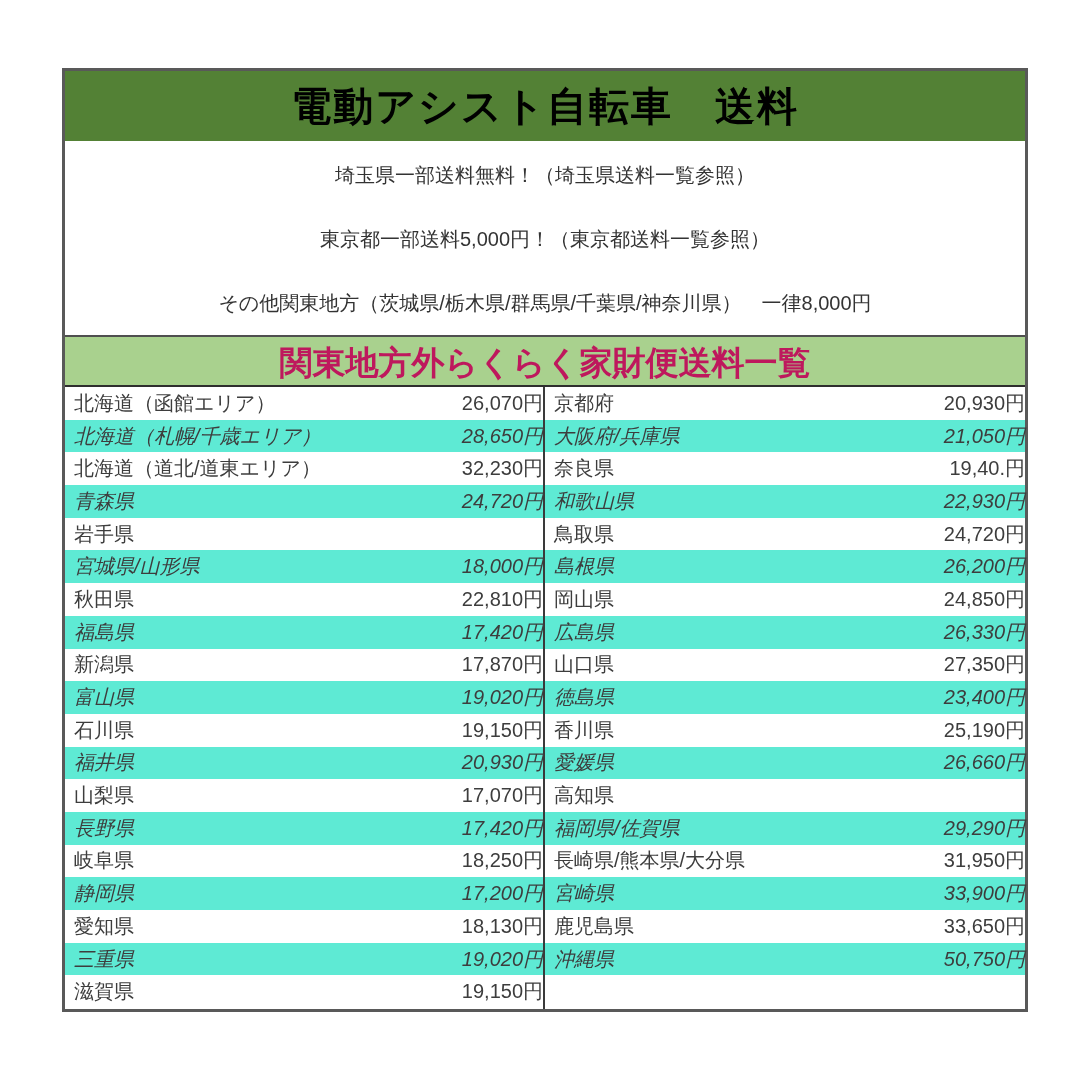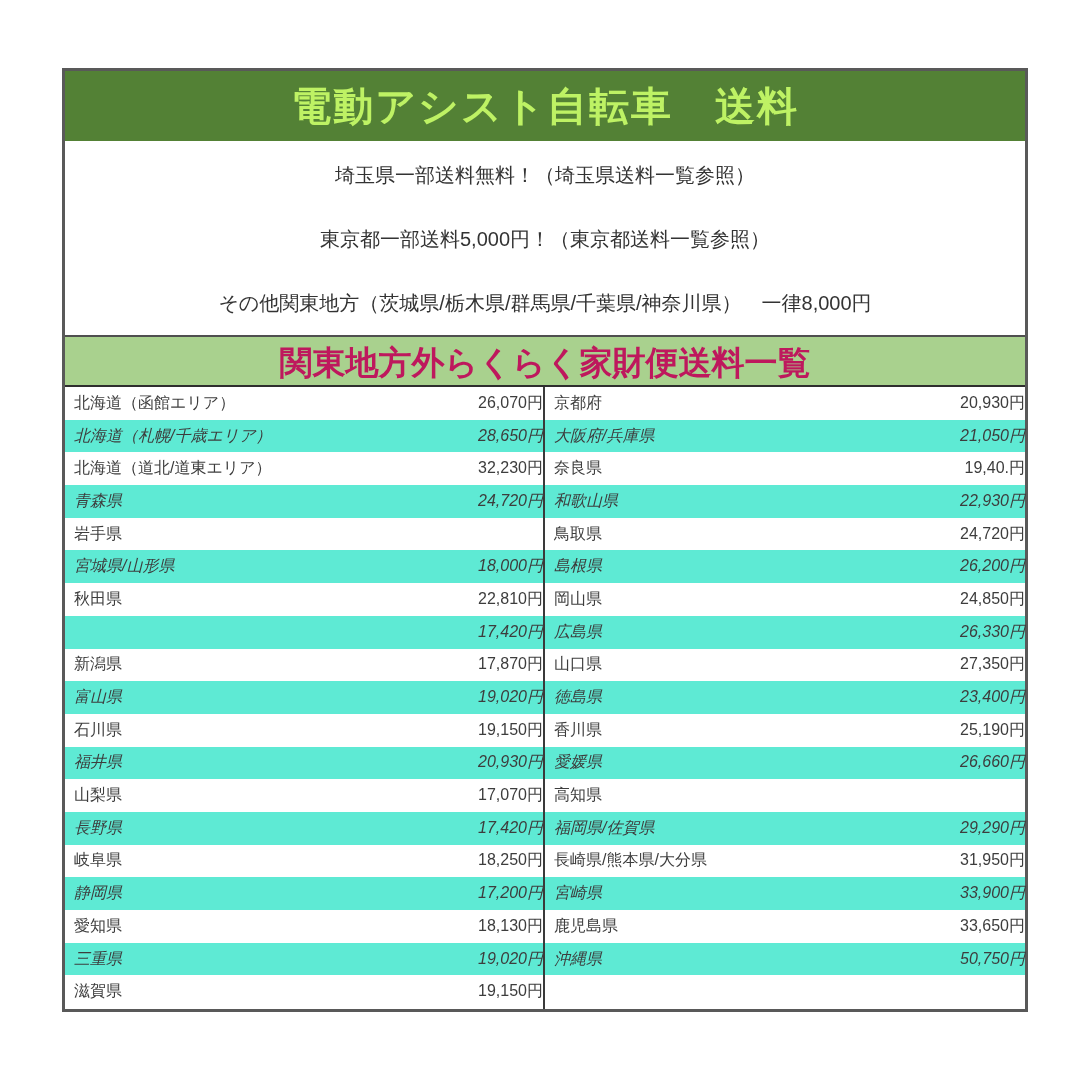--- a/index.html
+++ b/index.html
@@ -14,21 +14,21 @@
     left: 62px; top: 68px;
     width: 966px;
     border: 3px solid #595959;
     background: #ffffff;
   }
   
   .title-bar {
     height: 70px;
     line-height: 70px;
     background: #538135;
-    color: #bef264;
+    color: #000000;
     text-align: center;
     font-size: 40px;
     font-weight: bold;
     letter-spacing: 2px;
     white-space: nowrap;
   }
   
   .notices { height: 194px; padding-top: 2px; }
   .notice {
     height: 64px;
@@ -57,21 +57,21 @@
     height: 622px;
     background: #ffffff;
   }
   .fee-col { width: 480px; }
   .fee-col.left { border-right: 2px solid #3a3a3a; }
   .row {
     display: flex;
     align-items: center;
     height: 32.7px;
     padding-left: 9px;
-    font-size: 16px;
+    font-size: 20px;
     color: #3d3d3d;
     background: #ffffff;
   }
   .row.alt { background: #5eead4; font-style: italic; }
   .region { width: 284px; white-space: nowrap; }
   .fee { flex: 1; white-space: nowrap; text-align: right; }
 </style>
 </head>
 <body>
 
@@ -110,20 +110,21 @@
         </div>
         <div class="row alt">
           <span class="region">宮城県/山形県</span>
           <span class="fee">18,000円</span>
         </div>
         <div class="row">
           <span class="region">秋田県</span>
           <span class="fee">22,810円</span>
         </div>
         <div class="row alt">
+          <span class="region">福島県</span>
           <span class="fee">17,420円</span>
         </div>
         <div class="row">
           <span class="region">新潟県</span>
           <span class="fee">17,870円</span>
         </div>
         <div class="row alt">
           <span class="region">富山県</span>
           <span class="fee">19,020円</span>
         </div>

